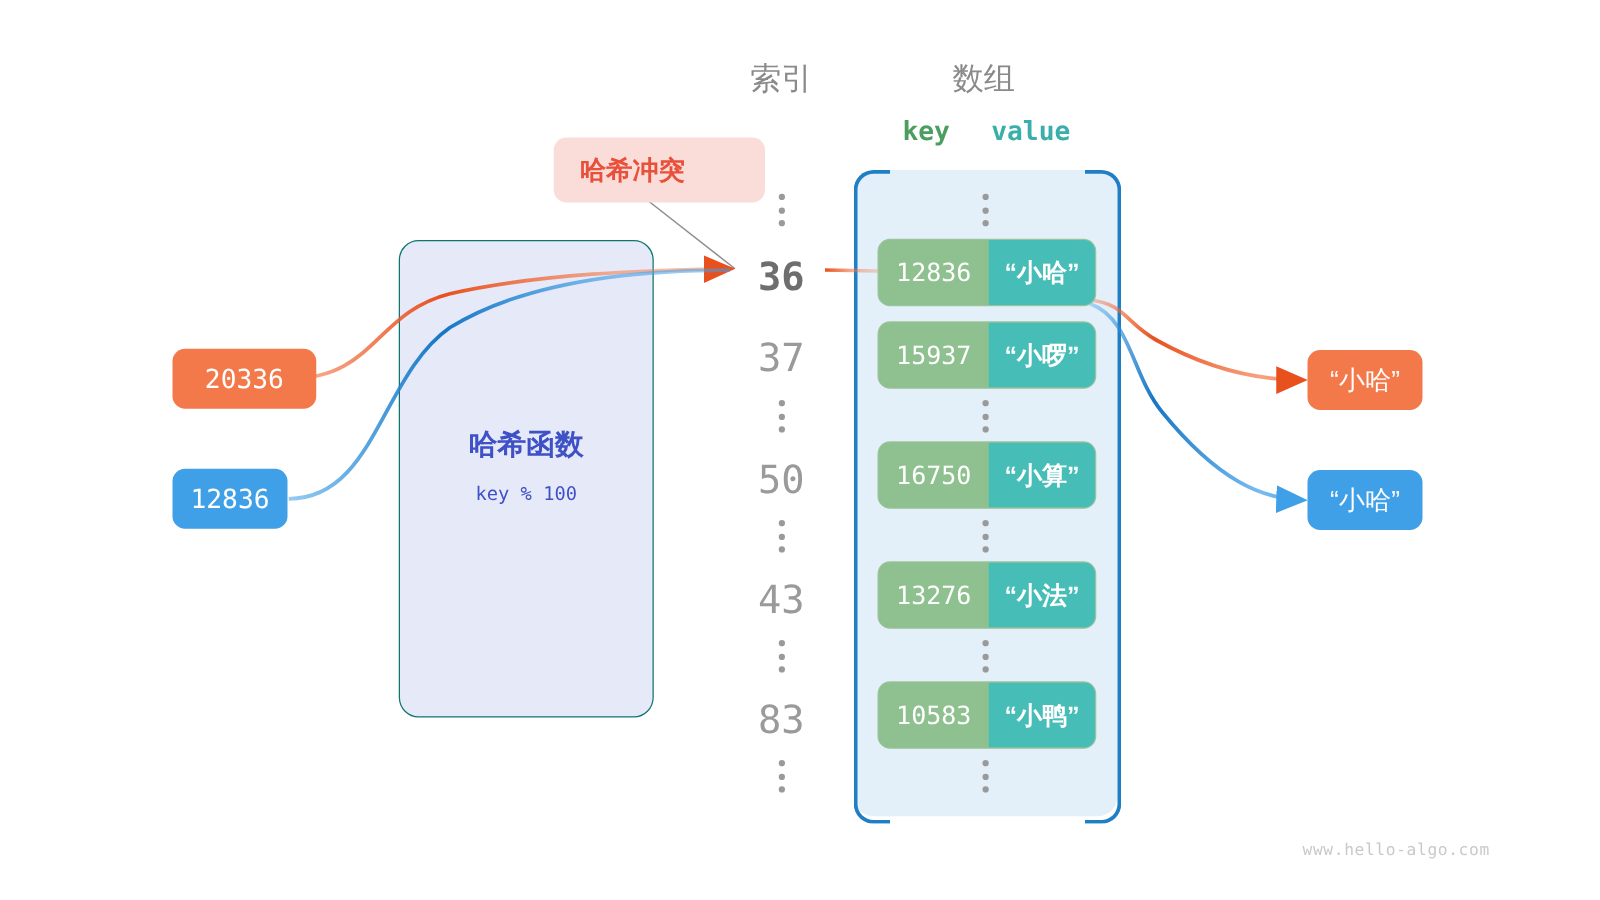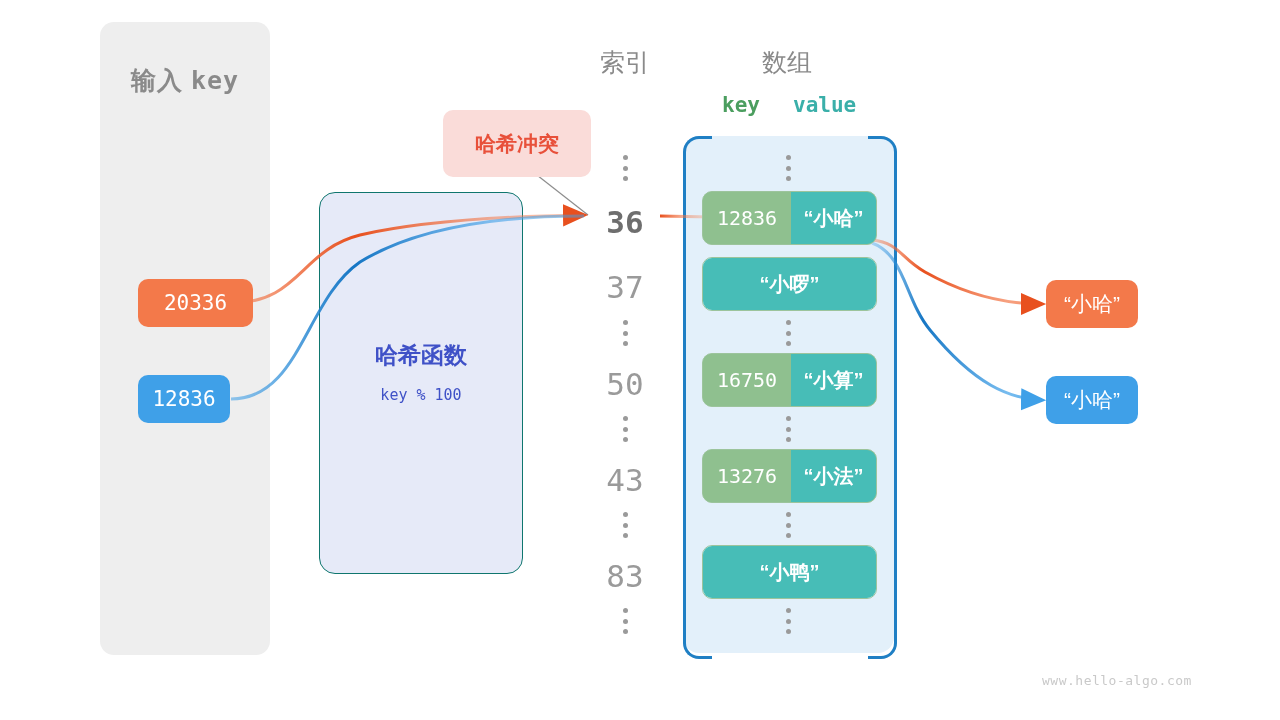--- a/index.html
+++ b/index.html
@@ -48,23 +48,23 @@
     font-size:23px;font-weight:bold;color:#3f51c7;white-space:nowrap;
   }
   #hash-formula{
     position:absolute;left:0;top:193px;width:100%;text-align:center;
     font-size:15px;color:#3f51c7;white-space:nowrap;
     font-family:"DejaVu Sans Mono","Liberation Mono",monospace;
   }
 
   
   #collision-badge{
-    position:absolute;left:443px;top:110px;width:148px;height:67px;
+    position:absolute;left:443px;top:110px;width:148px;height:52px;
     background:#fadcd9;border-radius:10px;
-    display:flex;align-items:center;justify-content:center;
+    display:flex;align-items:center;justify-content:flex-start;padding-left:21px;
   }
   #collision-badge span{
     font-size:21px;font-weight:bold;color:#e8503a;white-space:nowrap;
   }
 
   
   .pill{
     position:absolute;border-radius:10px;display:flex;
     align-items:center;justify-content:center;
     color:#ffffff;font-size:21px;white-space:nowrap;
@@ -127,23 +127,20 @@
   }
 
   svg#wires{position:absolute;left:0;top:0;width:1280px;height:720px;
             pointer-events:none;}
 </style>
 </head>
 <body>
 
 <div id="stage">
 
-  <div class="panel" id="panel-input">
-    <div class="panel-title"><span>输入</span>&nbsp;<span class="mono">key</span></div>
-  </div>
 
 
   <div class="col-head" id="head-index">索引</div>
   <div class="col-head" id="head-array">数组</div>
   <div class="kv-head" id="head-key">key</div>
   <div class="kv-head" id="head-value">value</div>
 
   <div id="hash-box">
     <div id="hash-title">哈希函数</div>
     <div id="hash-formula">key % 100</div>
@@ -272,29 +269,31 @@
       <i></i>
       <i></i>
       <i></i>
     </div>
 
   <div class="cell" style="top:191px">
     <div class="k">12836</div>
     <div class="v">“小哈”</div>
   </div>
   <div class="cell" style="top:257px">
+    <div class="k">15937</div>
     <div class="v">“小啰”</div>
   </div>
   <div class="cell" style="top:353px">
     <div class="k">16750</div>
     <div class="v">“小算”</div>
   </div>
   <div class="cell" style="top:449px">
     <div class="k">13276</div>
     <div class="v">“小法”</div>
   </div>
   <div class="cell" style="top:545px">
+    <div class="k">10583</div>
     <div class="v">“小鸭”</div>
   </div>
 
   <div id="watermark">www.hello-algo.com</div>
 
 </div>
 
 </body></html>

